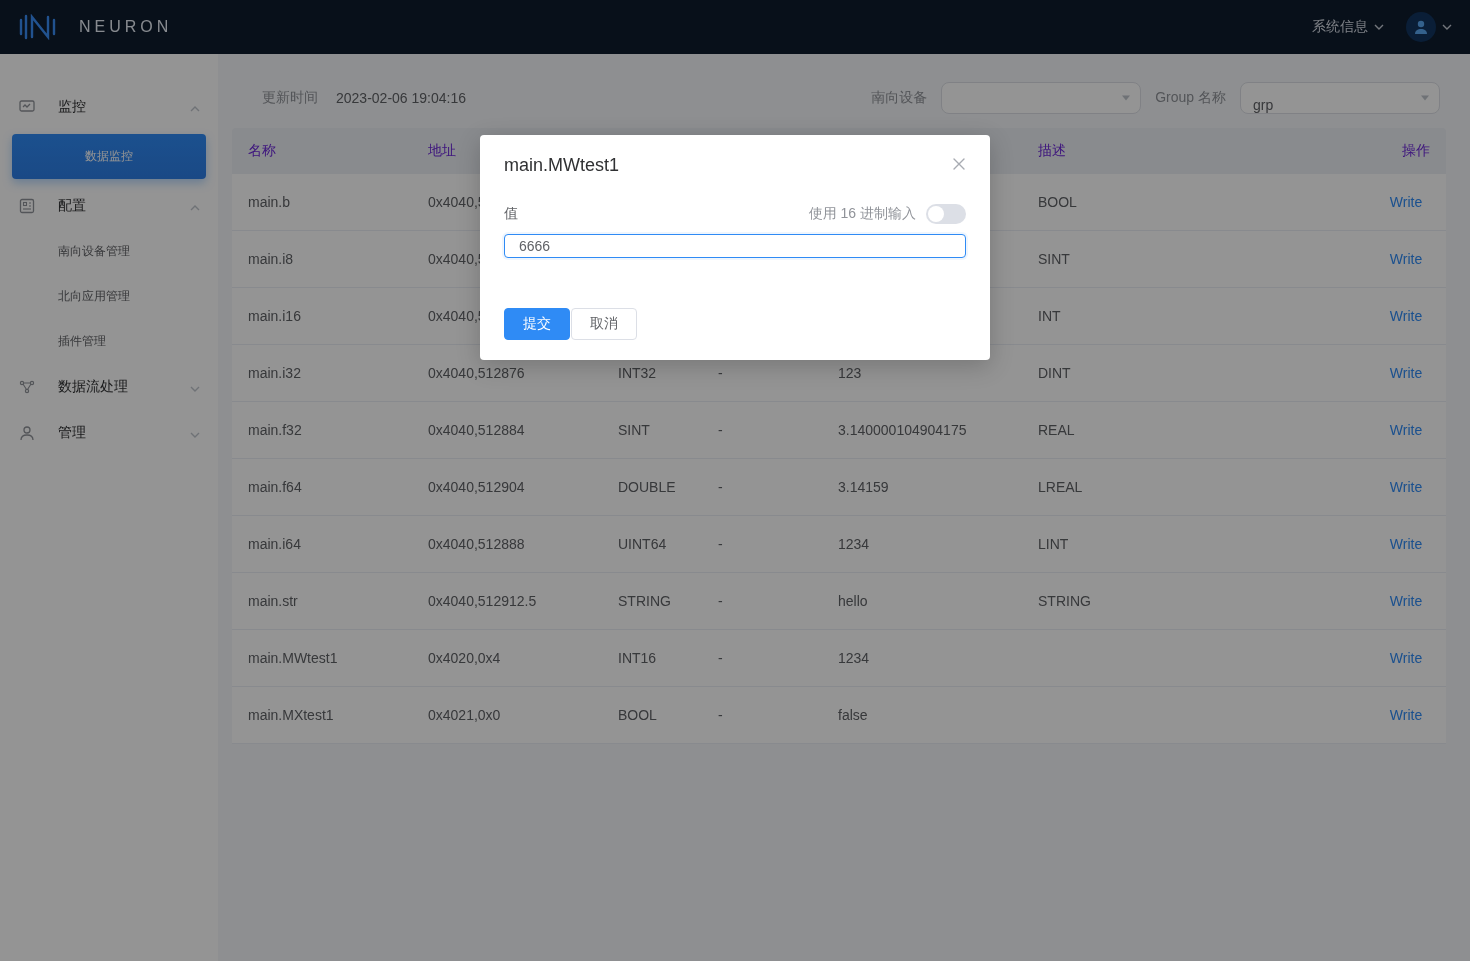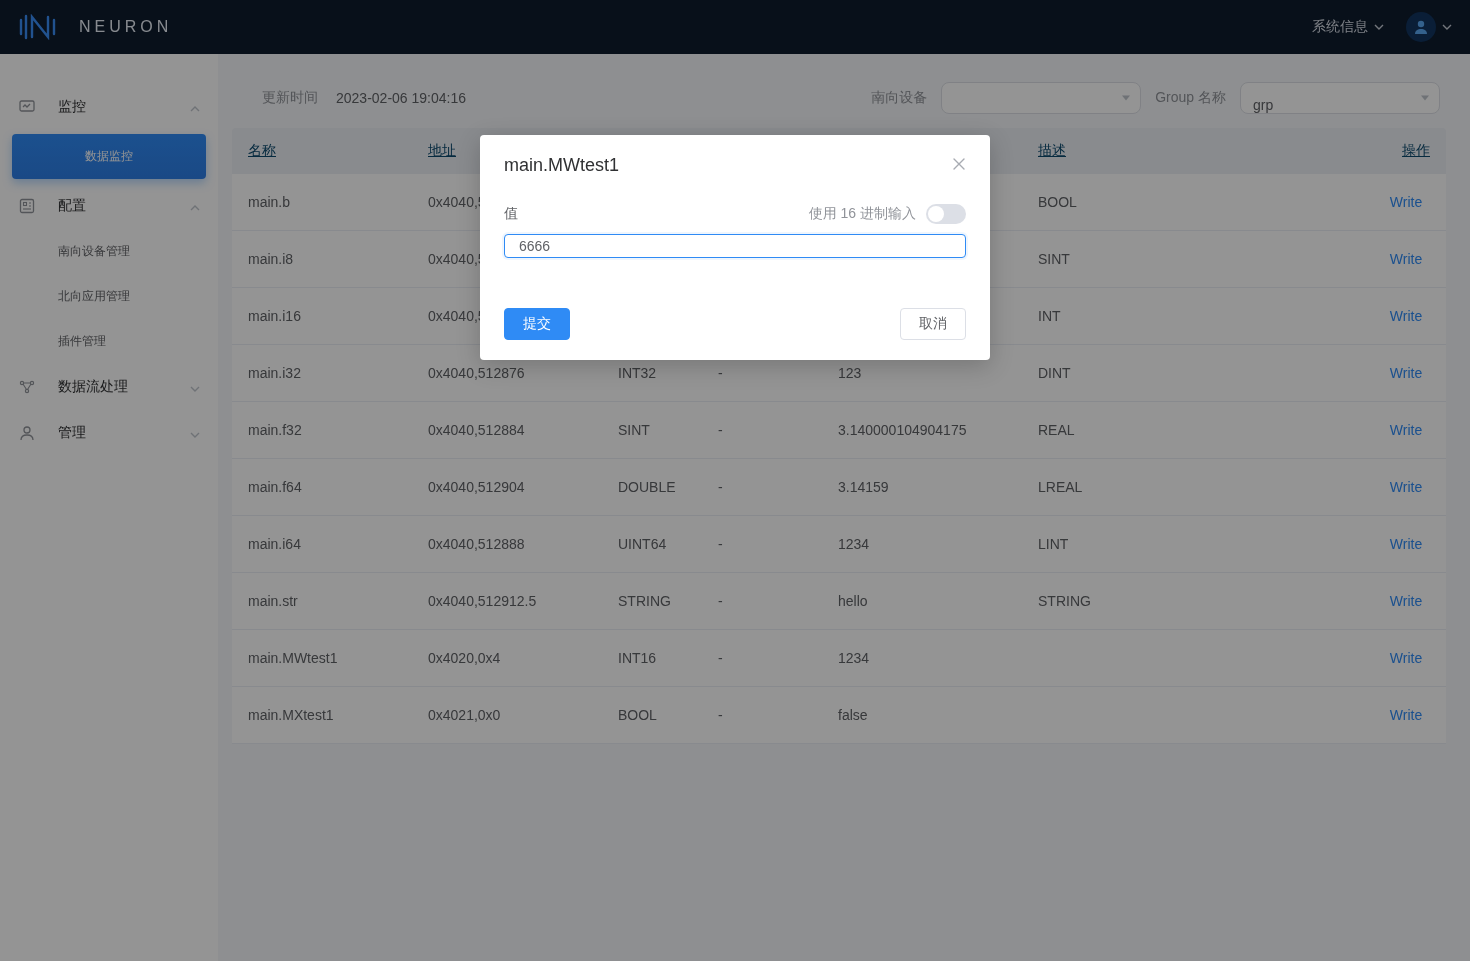--- a/index.html
+++ b/index.html
@@ -93,21 +93,21 @@
   .select::after {
     content:""; position:absolute; right:10px; top:50%;
     width:0;height:0;border-left:4px solid transparent;border-right:4px solid transparent;
     border-top:5px solid #c0c4cc; transform:translateY(-50%);
   }
   .table {
     width:100%; border-collapse:collapse; background:transparent;
   }
   .table thead th {
     background:#eceff4; text-align:left; font-weight:500;
-    color:#0c4a6e; padding:14px 16px; font-size:14px;text-decoration:underline;
+    color:#6d28d9; padding:14px 16px; font-size:14px;
   }
   .table thead th:first-child { border-top-left-radius:4px; }
   .table thead th:last-child { border-top-right-radius:4px; text-align:right;}
   .table tbody td {
     padding: 20px 16px; border-bottom:1px solid #ebeef5; color:#606266;
     font-size:14px; background:#fff;
   }
   .table tbody td:last-child { text-align:center; }
   .link { color:#2f8bf5; cursor:pointer; }
 
@@ -143,21 +143,21 @@
     content:""; position:absolute; left:2px; top:2px;
     width:16px; height:16px; border-radius:50%; background:#fff;
   }
   .text-input {
     width:100%; height:24px; border:1px solid #2f8bf5;
     border-radius:4px; padding:0 14px; font-size:14px; color:#606266;
     outline:none;
     box-shadow: 0 0 0 2px rgba(47,139,245,.08);
   }
   .modal-footer {
-    display:flex; justify-content:space-between; gap:24px; margin-top:50px;
+    display:flex; justify-content:flex-start; gap:1px; margin-top:50px;
   }
   .btn {
     height:32px; padding:0 18px; border-radius:4px; font-size:14px;
     border:1px solid #dcdfe6; background:#fff; color:#606266; cursor:pointer;
   }
   .btn.primary {
     background:#2f8bf5; border-color:#2f8bf5; color:#fff;
   }
 </style>
 </head>

